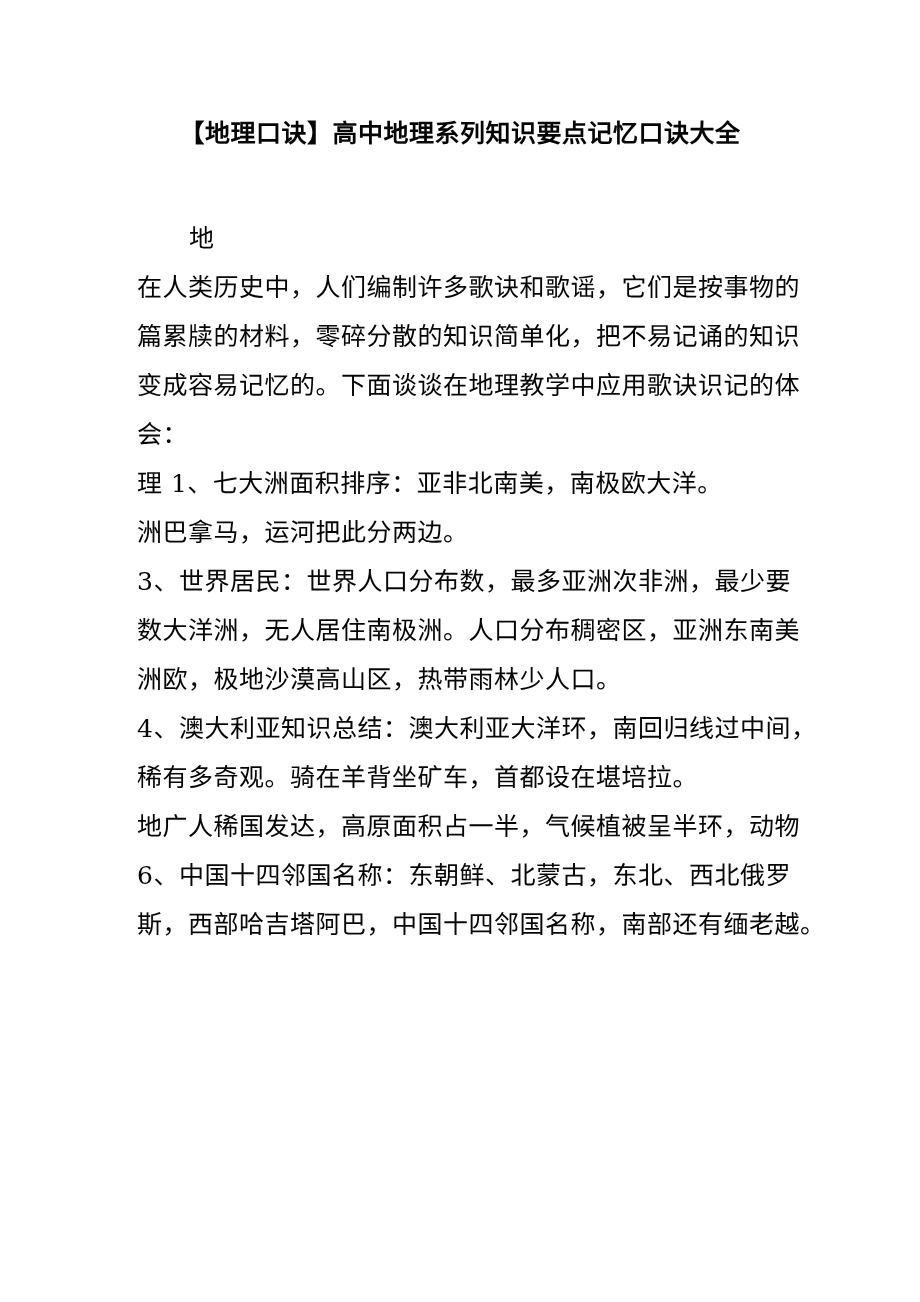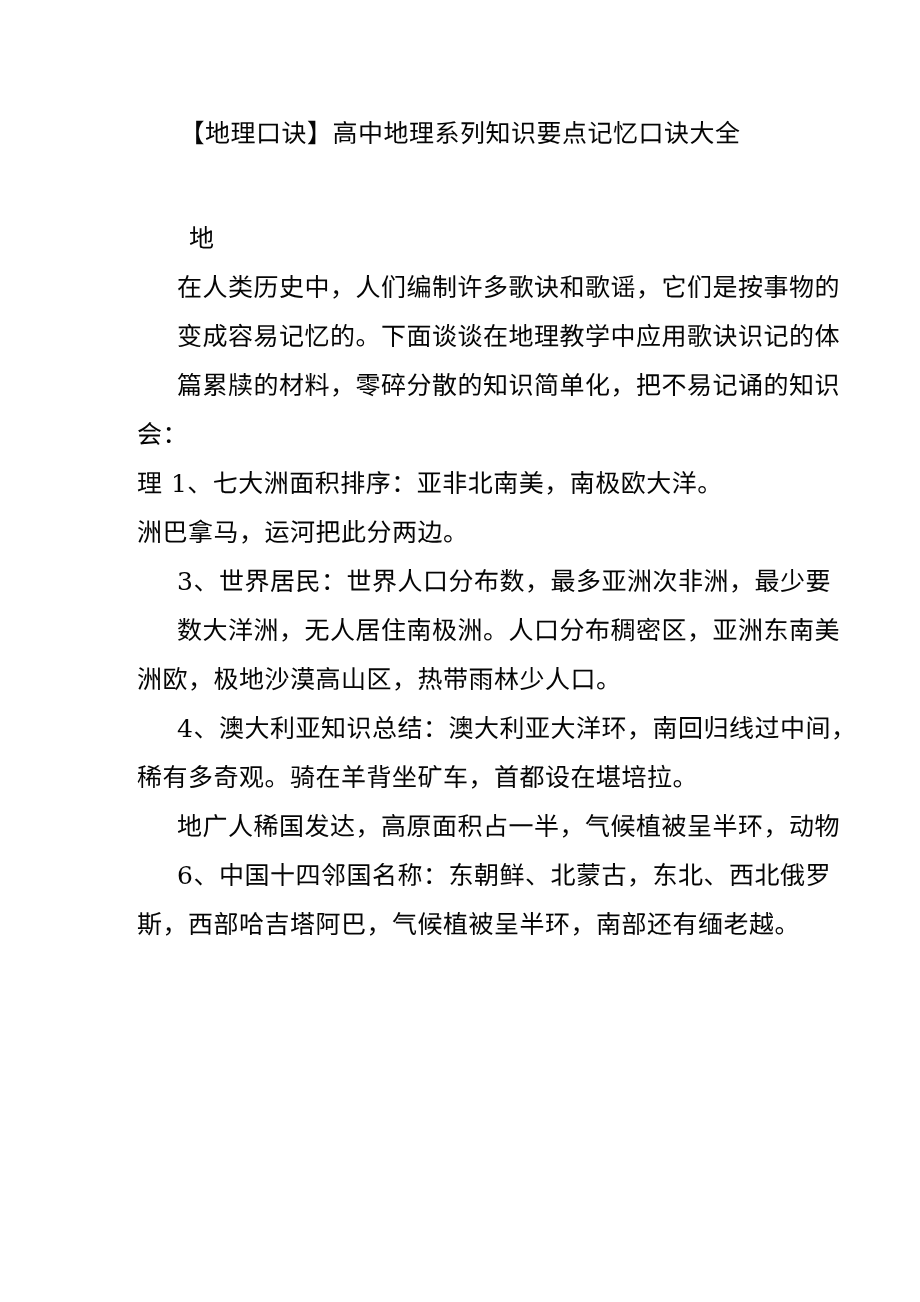--- a/index.html
+++ b/index.html
@@ -15,21 +15,21 @@
     background: #ffffff;
     box-sizing: border-box;
     padding: 112px 137px 0 137px;
     font-family: "DejaVu Serif", "Liberation Serif", serif;
     color: #050505;
     overflow: hidden;
   }
   .title {
     margin: 0 0 58px 0;
     font-size: 25px;
-    font-weight: normal;
+    font-weight: bold;
     line-height: 44px;
     text-align: center;
     letter-spacing: 0.5px;
     white-space: nowrap;
   }
   .doc-body {
     width: 646px;
   }
   .para {
     margin: 0;
@@ -44,52 +44,51 @@
     height: 49px;
     letter-spacing: 0.5px;
     white-space: nowrap;
     overflow: visible;
   }
   
   .line.full {
     text-align: justify;
     text-align-last: justify;
     text-justify: inter-character;
-    margin-left: 40px;
   }
 </style>
 </head>
 <body>
 
 <div class="page">
   <h1 class="title">【地理口诀】高中地理系列知识要点记忆口诀大全</h1>
   <div class="doc-body">
       <div class="para indent">
         <div class="line">地</div>
       </div>
       <div class="para">
         <div class="line full">在人类历史中，人们编制许多歌诀和歌谣，它们是按事物的</div>
+        <div class="line full">篇累牍的材料，零碎分散的知识简单化，把不易记诵的知识</div>
         <div class="line full">变成容易记忆的。下面谈谈在地理教学中应用歌诀识记的体</div>
-        <div class="line full">篇累牍的材料，零碎分散的知识简单化，把不易记诵的知识</div>
         <div class="line">会：</div>
       </div>
       <div class="para">
         <div class="line">理 1、七大洲面积排序：亚非北南美，南极欧大洋。</div>
       </div>
       <div class="para">
         <div class="line">洲巴拿马，运河把此分两边。</div>
       </div>
       <div class="para">
         <div class="line full">3、世界居民：世界人口分布数，最多亚洲次非洲，最少要</div>
         <div class="line full">数大洋洲，无人居住南极洲。人口分布稠密区，亚洲东南美</div>
         <div class="line">洲欧，极地沙漠高山区，热带雨林少人口。</div>
       </div>
       <div class="para">
         <div class="line full">4、澳大利亚知识总结：澳大利亚大洋环，南回归线过中间，</div>
         <div class="line">稀有多奇观。骑在羊背坐矿车，首都设在堪培拉。</div>
         <div class="line full">地广人稀国发达，高原面积占一半，气候植被呈半环，动物</div>
       </div>
       <div class="para">
         <div class="line full">6、中国十四邻国名称：东朝鲜、北蒙古，东北、西北俄罗</div>
-        <div class="line">斯，西部哈吉塔阿巴，气候植被呈半环，南部还有缅老越。</div>
+        <div class="line">斯，西部哈吉塔阿巴，中国十四邻国名称，南部还有缅老越。</div>
       </div>
     </div>
 </div>
 
 </body></html>

